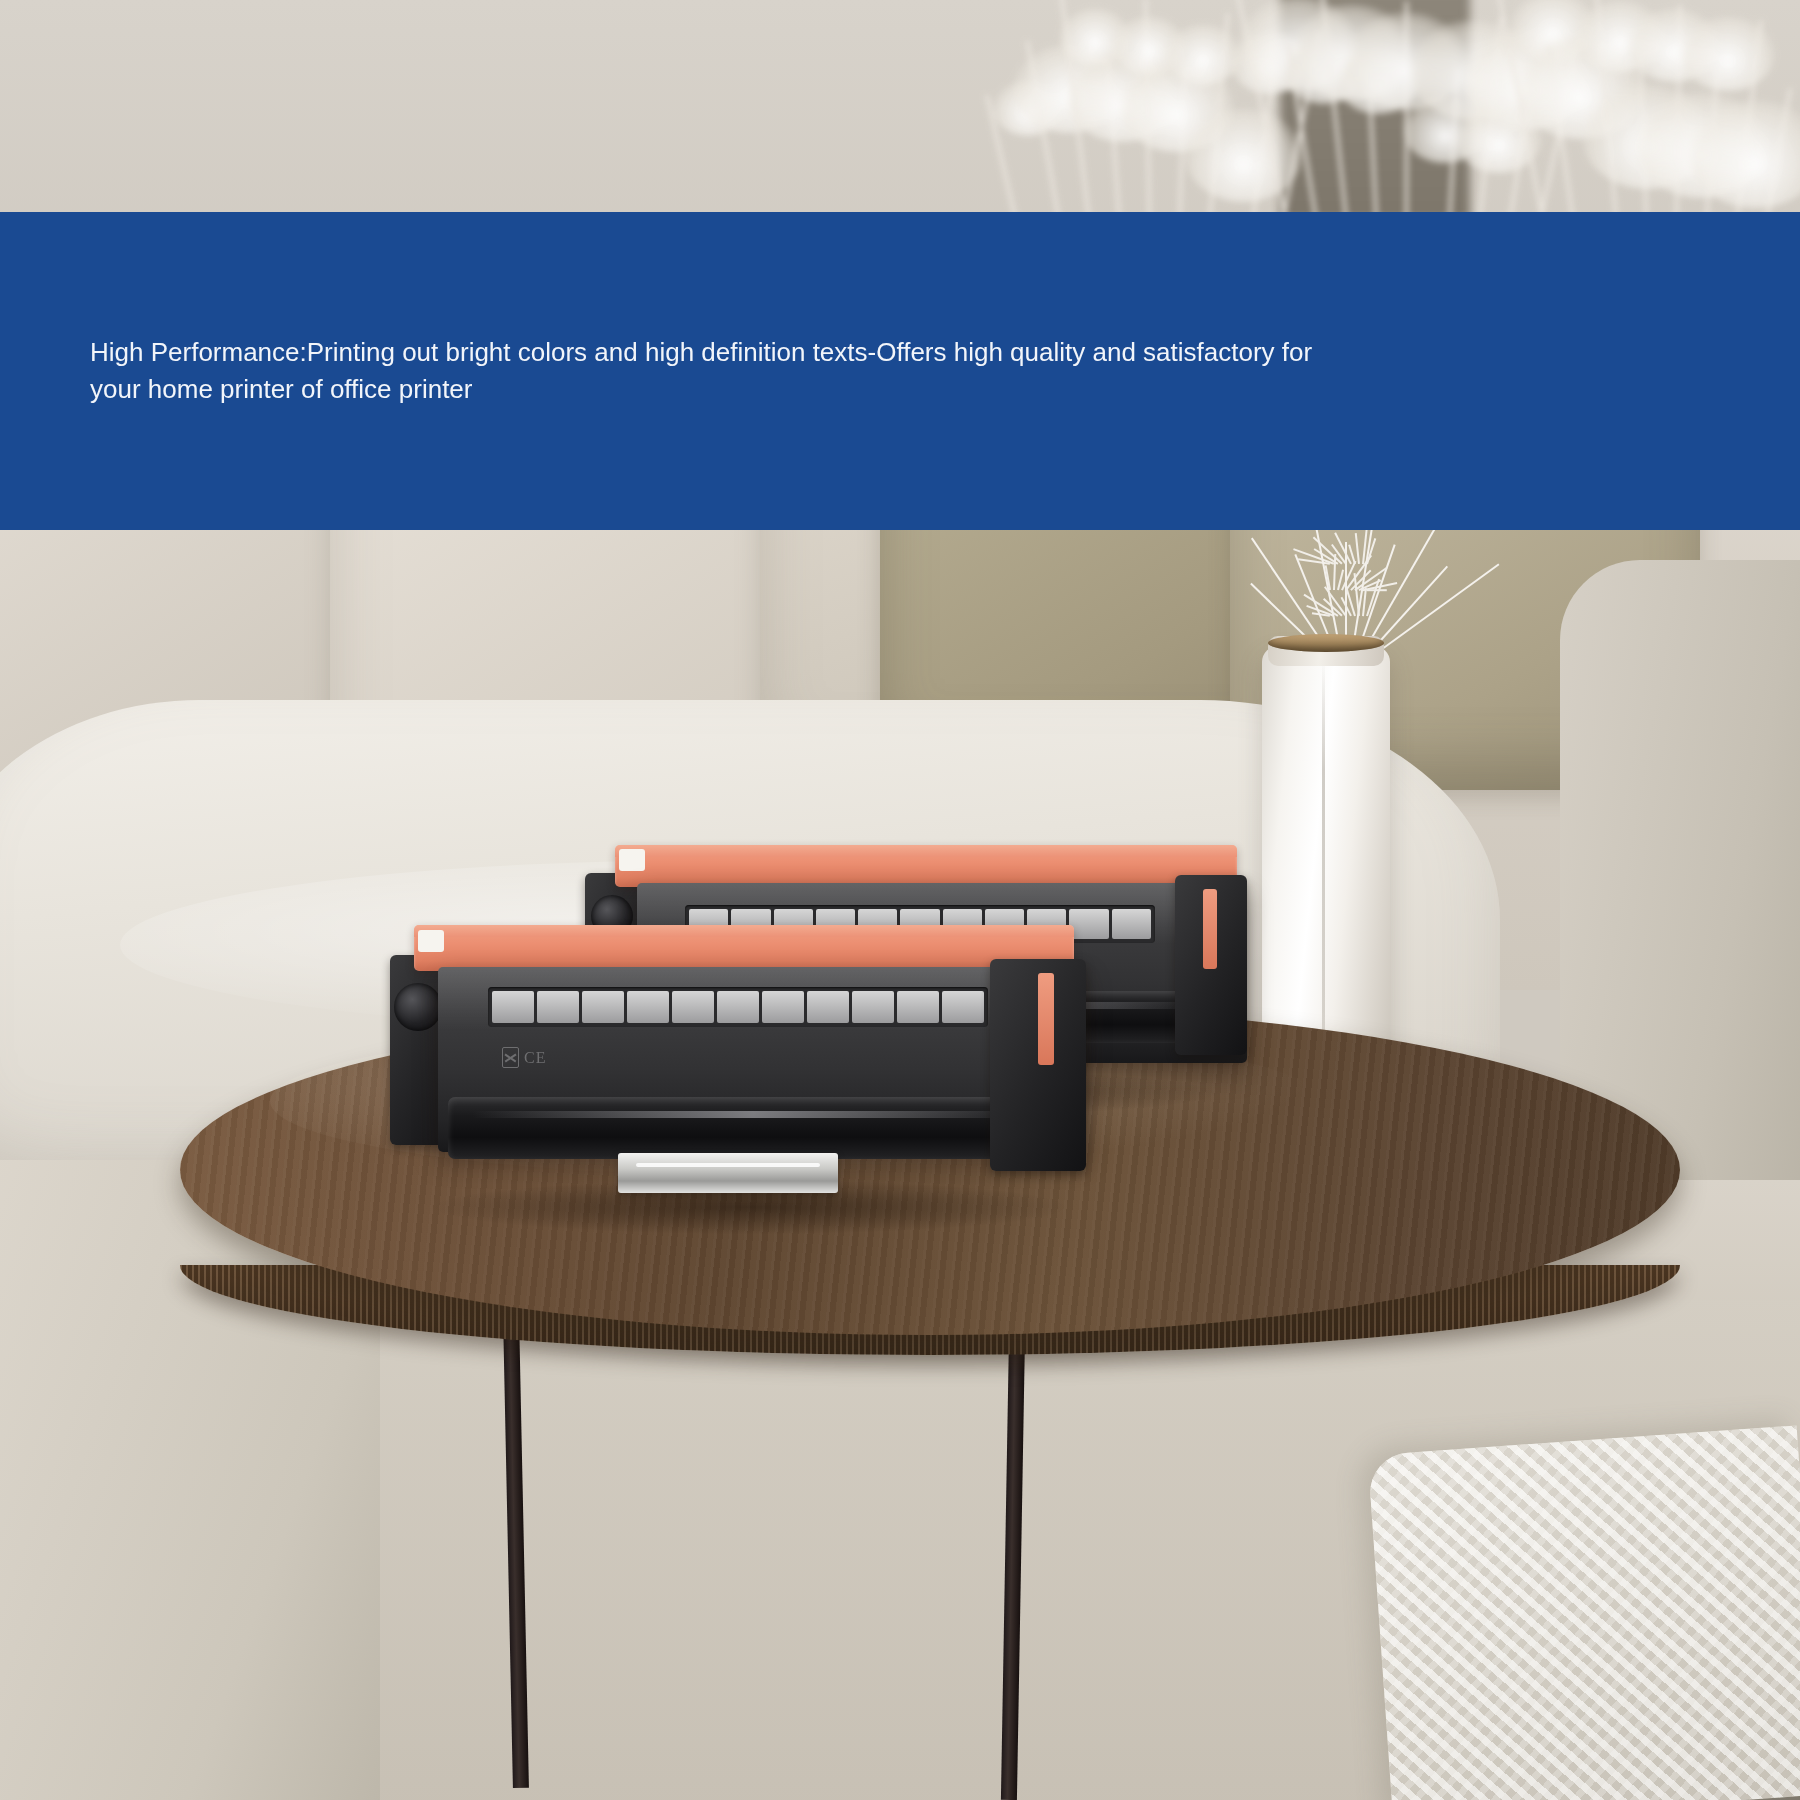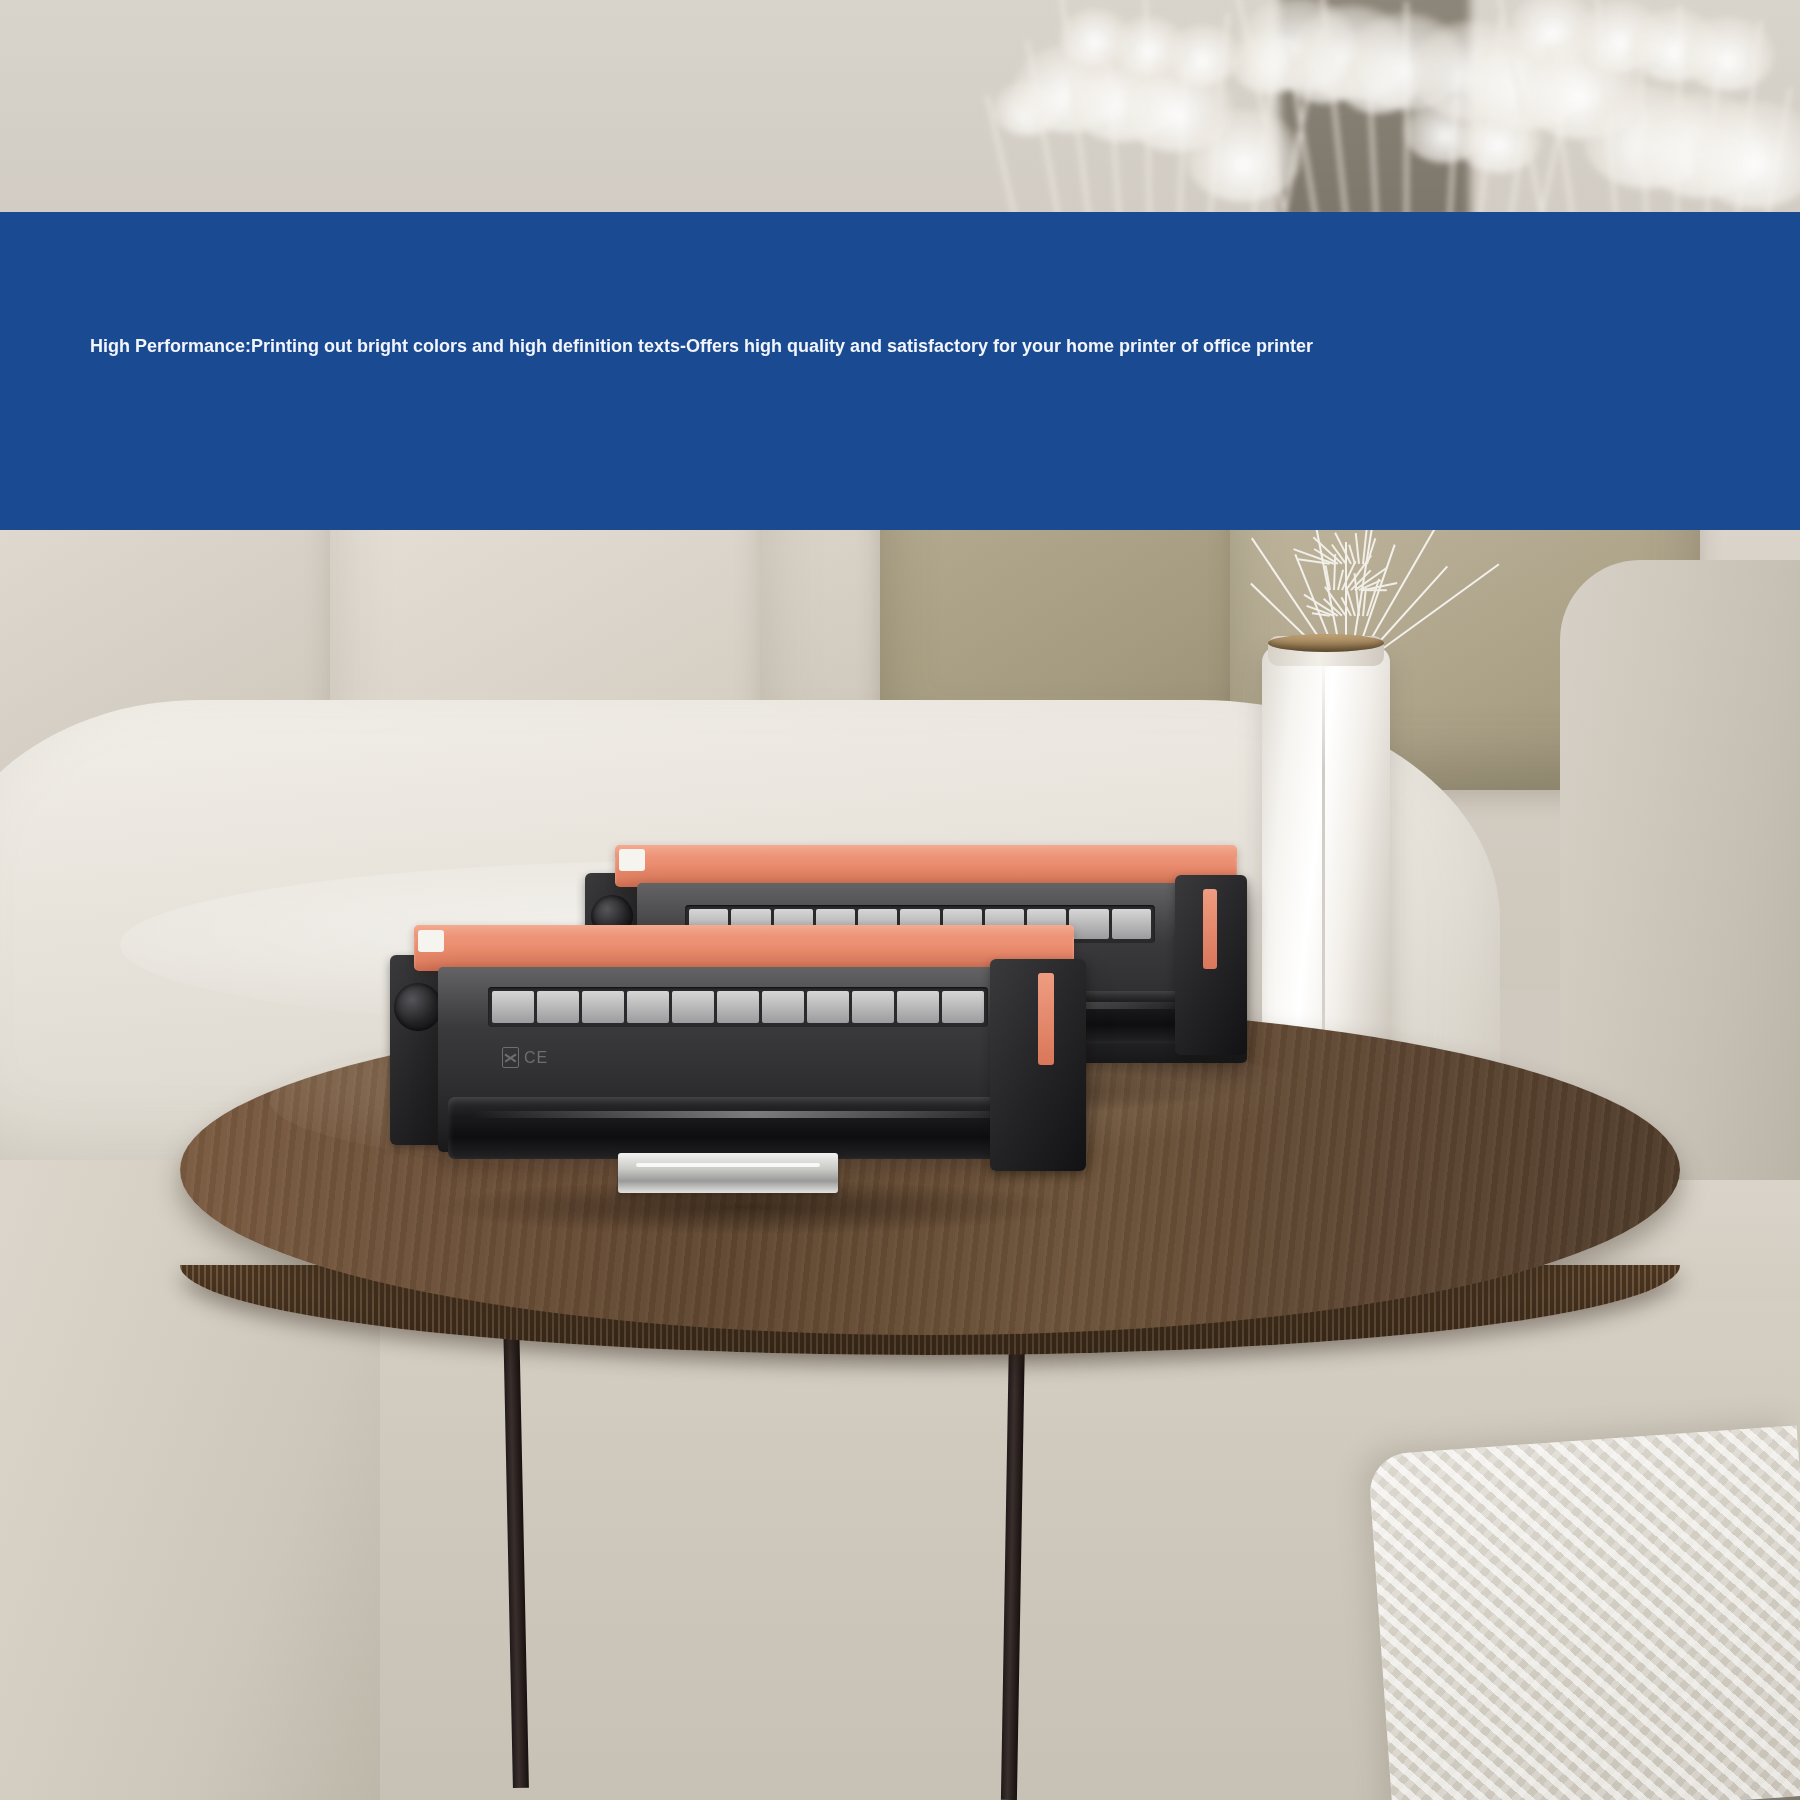--- a/index.html
+++ b/index.html
@@ -257,21 +257,21 @@
     position:absolute; left:8%; top:26%; width:84%; height:4px;
     background:rgba(255,255,255,.85); border-radius:2px; display:block;
   }
   .cart .orange-clip {
     position:absolute; border-radius:3px;
     background:linear-gradient(180deg,#ef9c80,#d9775a);
   }
   .cart .marks {
     position:absolute; display:flex; align-items:center; gap:5px;
     color:#6e6e70; font-size:13px; line-height:1;
-    font-family:Liberation Sans, sans-serif;
+    font-family:Liberation Serif, serif;
   }
   .cart .marks .weee {
     width:17px; height:21px; border:1.6px solid #6e6e70; border-radius:2px;
     position:relative;
   }
   .cart .marks .weee::before, .cart .marks .weee::after {
     content:""; position:absolute; left:7%; top:45%; width:86%; height:1.6px;
     background:#6e6e70; transform-origin:center;
   }
   .cart .marks .weee::before { transform:rotate(34deg); }
@@ -289,21 +289,21 @@
     z-index:40;
   }
   .headline {
     position:absolute; left:88px; top:28px;
     font-size:62px; font-weight:bold; color:#ffffff;
     letter-spacing:-.5px; white-space:nowrap;
     font-family:"DejaVu Sans", sans-serif;
   }
   .subcopy {
     position:absolute; left:90px; top:122px; width:1250px;
-    font-size:18px; line-height:1.42; color:#f2f5fa; font-weight:bold;
+    font-size:26px; line-height:1.42; color:#f2f5fa; font-weight:normal;
   }
 </style>
 </head>
 <body>
 
 <div id="stage">
 
   <div class="scene">
 
     <div class="wall"></div>

